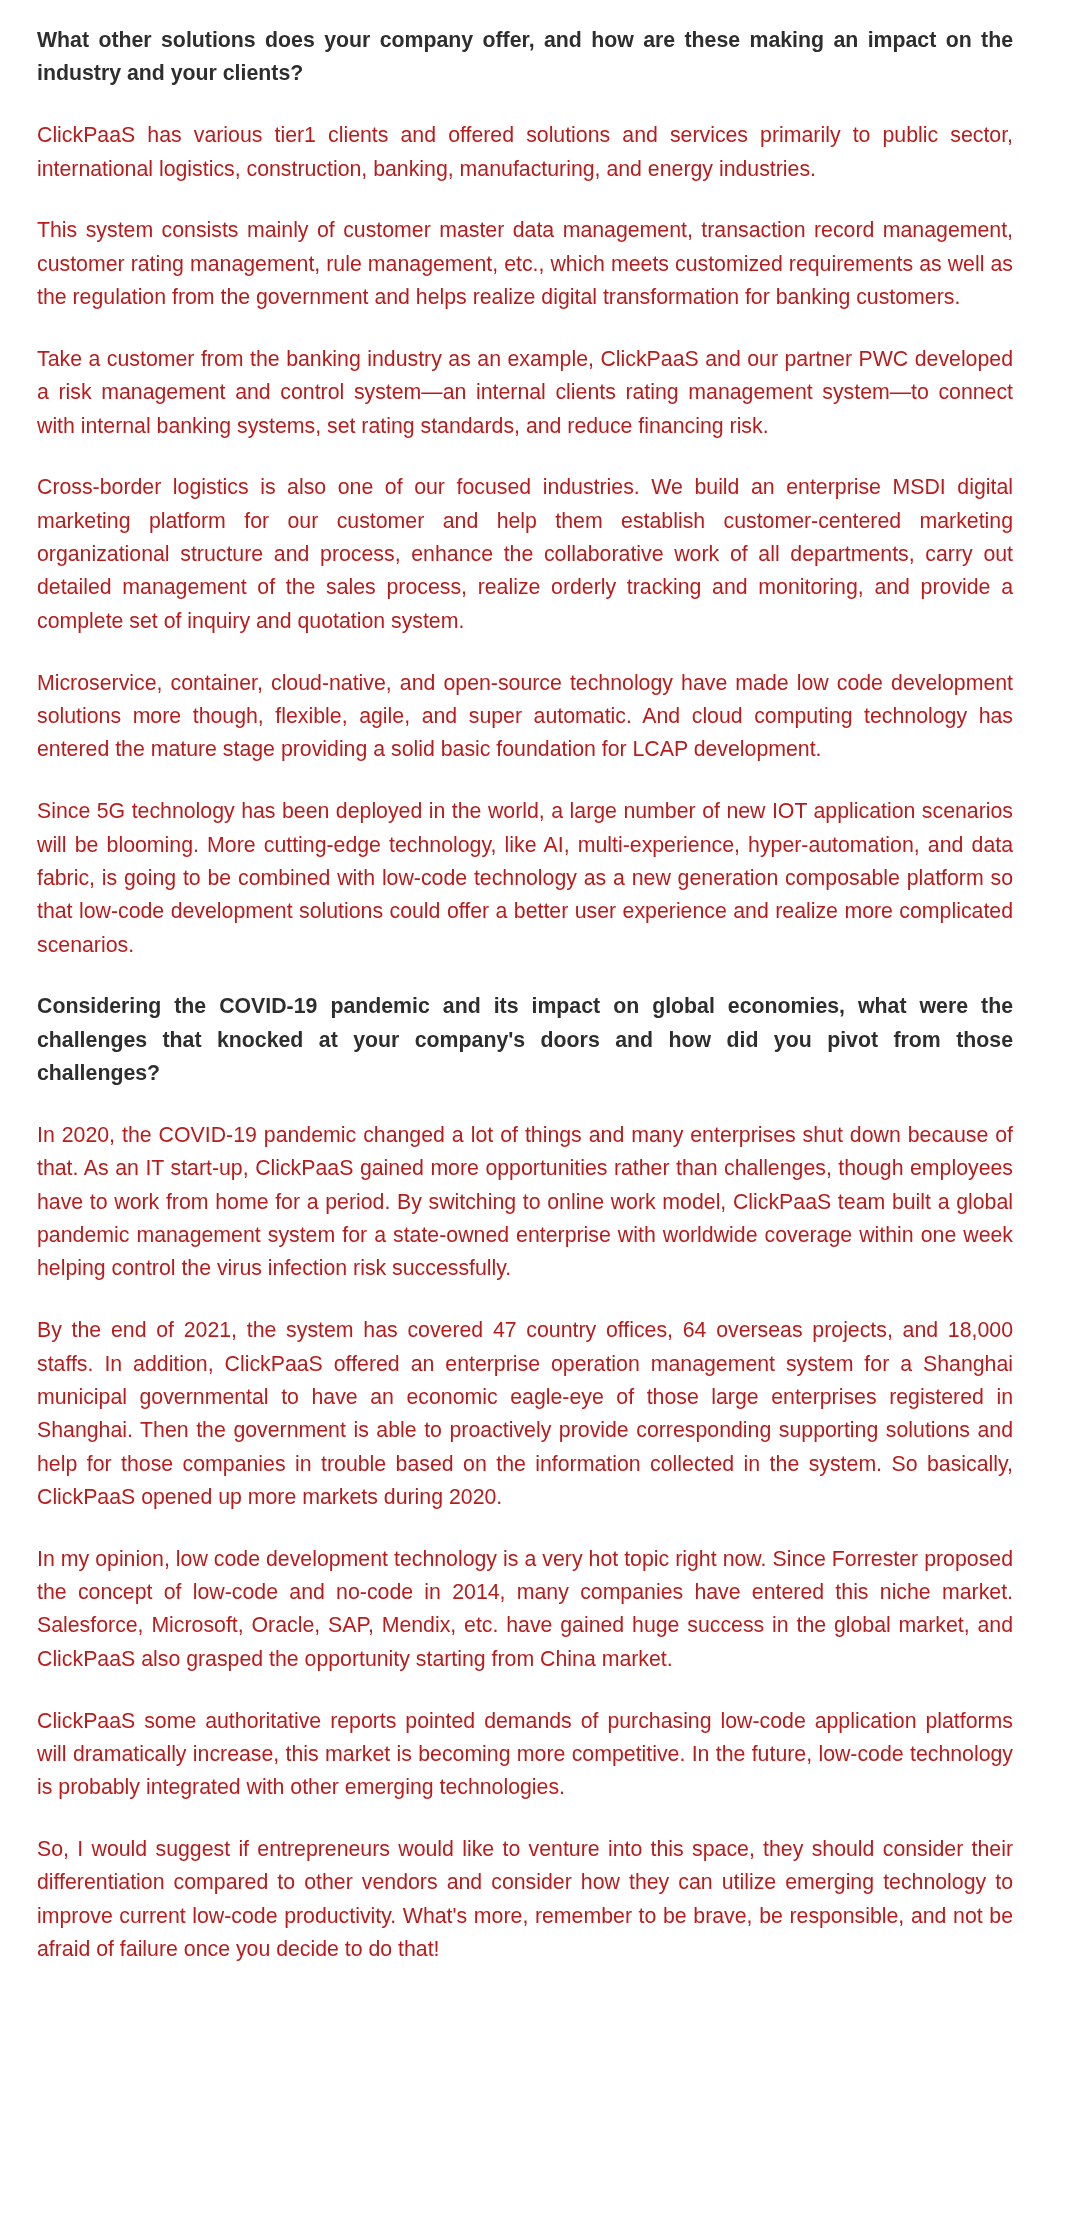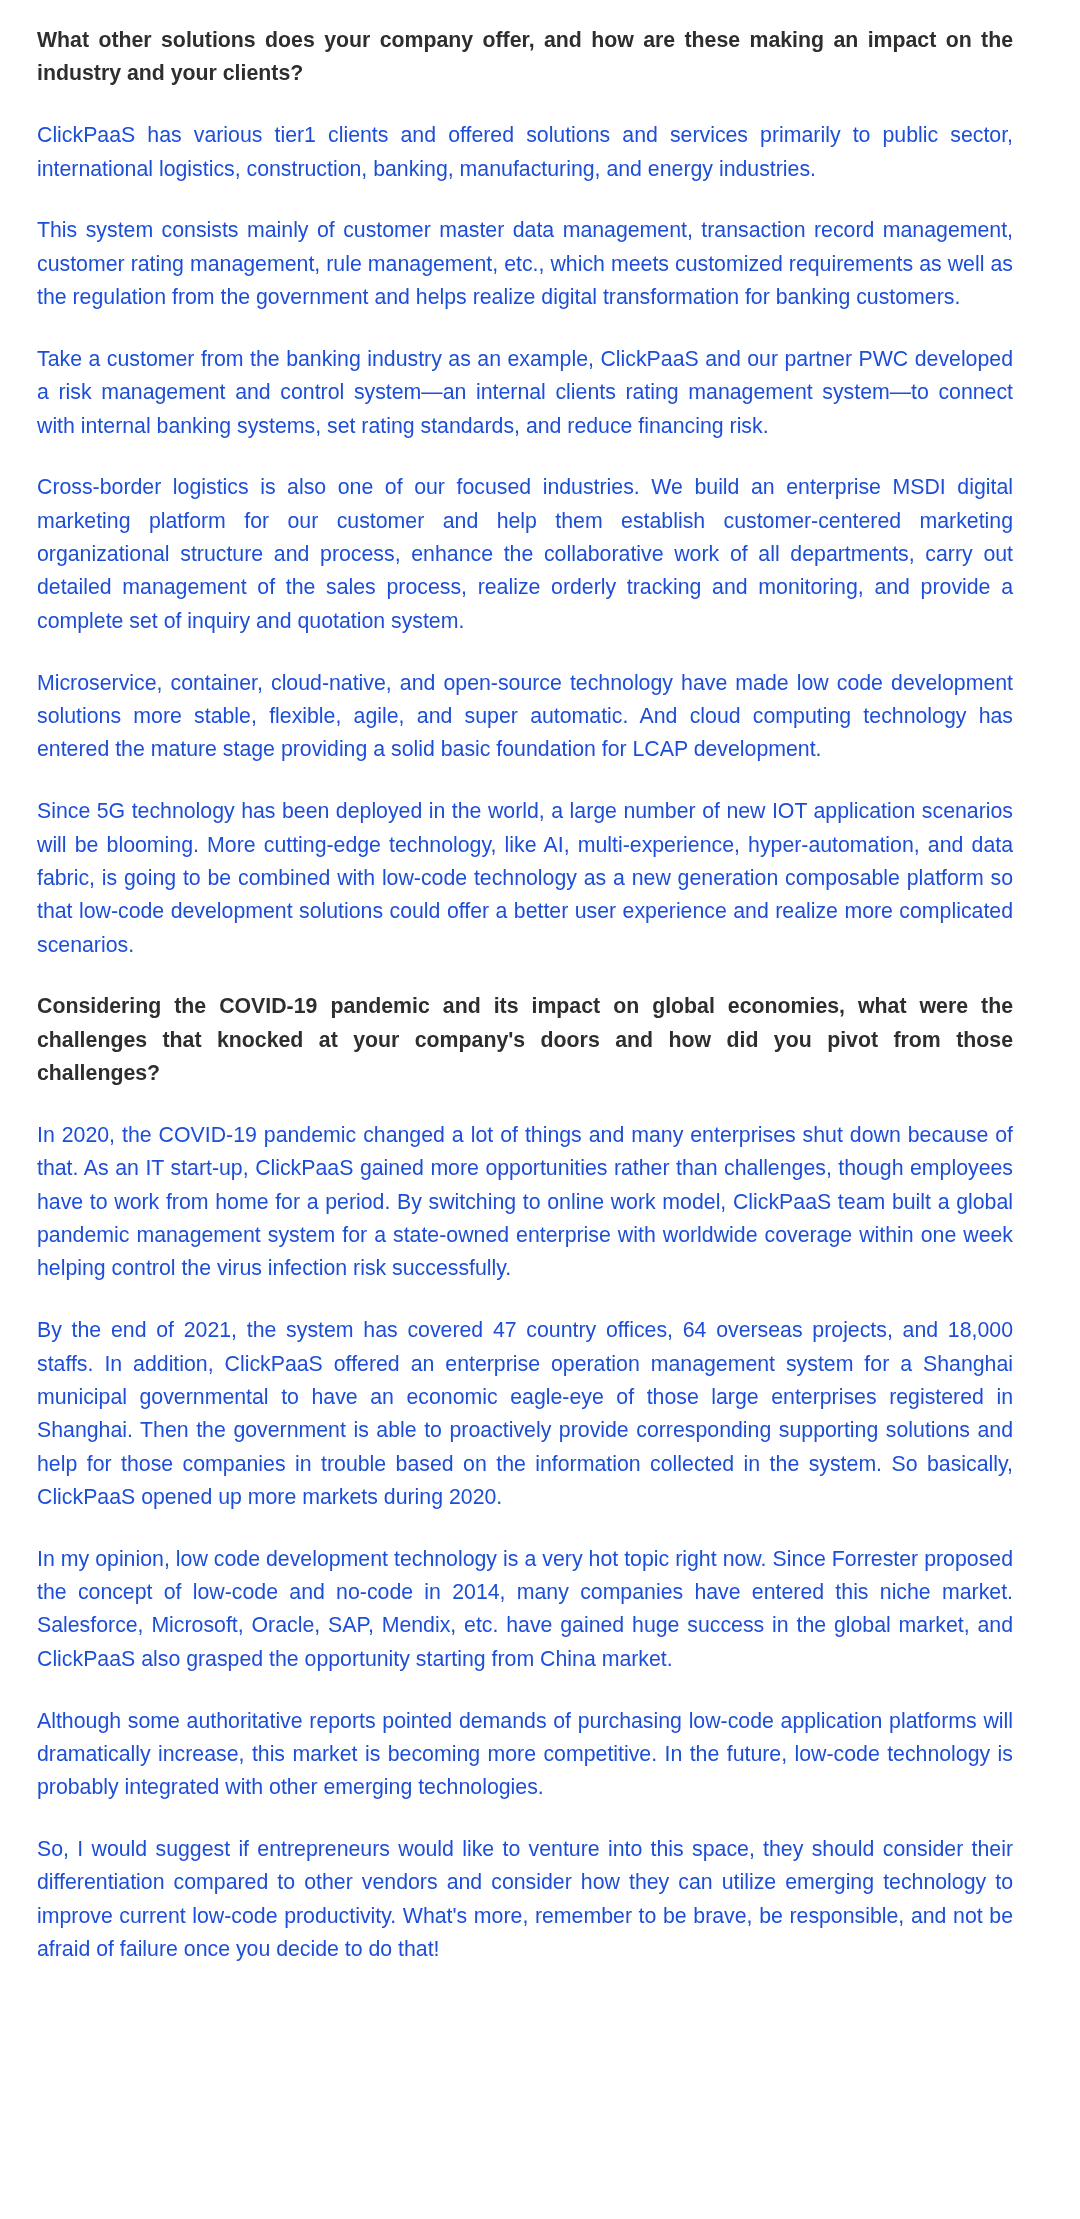--- a/index.html
+++ b/index.html
@@ -25,33 +25,33 @@
     text-align: justify;
     letter-spacing: 0;
     word-spacing: normal;
   }
   .question {
     font-weight: 700;
     color: #2e2e2e;
   }
   .answer {
     font-weight: 400;
-    color: #1d4ed8;
+    color: #b91c1c;
   }
 </style>
 </head>
 <body>
 
 <div class="article">
   <h2 class="block question">What other solutions does your company offer, and how are these making an impact on the industry and your clients?</h2>
   <p class="block answer">ClickPaaS has various tier1 clients and offered solutions and services primarily to public sector, international logistics, construction, banking, manufacturing, and energy industries.</p>
   <p class="block answer">This system consists mainly of customer master data management, transaction record management, customer rating management, rule management, etc., which meets customized requirements as well as the regulation from the government and helps realize digital transformation for banking customers.</p>
   <p class="block answer">Take a customer from the banking industry as an example, ClickPaaS and our partner PWC developed a risk management and control system—an internal clients rating management system—to connect with internal banking systems, set rating standards, and reduce financing risk.</p>
   <p class="block answer">Cross-border logistics is also one of our focused industries. We build an enterprise MSDI digital marketing platform for our customer and help them establish customer-centered marketing organizational structure and process, enhance the collaborative work of all departments, carry out detailed management of the sales process, realize orderly tracking and monitoring, and provide a complete set of inquiry and quotation system.</p>
-  <p class="block answer">Microservice, container, cloud-native, and open-source technology have made low code development solutions more stable, flexible, agile, and super automatic. And cloud computing technology has entered the mature stage providing a solid basic foundation for LCAP development.</p>
+  <p class="block answer">Microservice, container, cloud-native, and open-source technology have made low code development solutions more though, flexible, agile, and super automatic. And cloud computing technology has entered the mature stage providing a solid basic foundation for LCAP development.</p>
   <p class="block answer">Since 5G technology has been deployed in the world, a large number of new IOT application scenarios will be blooming. More cutting-edge technology, like AI, multi-experience, hyper-automation, and data fabric, is going to be combined with low-code technology as a new generation composable platform so that low-code development solutions could offer a better user experience and realize more complicated scenarios.</p>
   <h2 class="block question">Considering the COVID-19 pandemic and its impact on global economies, what were the challenges that knocked at your company's doors and how did you pivot from those challenges?</h2>
   <p class="block answer">In 2020, the COVID-19 pandemic changed a lot of things and many enterprises shut down because of that. As an IT start-up, ClickPaaS gained more opportunities rather than challenges, though employees have to work from home for a period. By switching to online work model, ClickPaaS team built a global pandemic management system for a state-owned enterprise with worldwide coverage within one week helping control the virus infection risk successfully.</p>
   <p class="block answer">By the end of 2021, the system has covered 47 country offices, 64 overseas projects, and 18,000 staffs. In addition, ClickPaaS offered an enterprise operation management system for a Shanghai municipal governmental to have an economic eagle-eye of those large enterprises registered in Shanghai. Then the government is able to proactively provide corresponding supporting solutions and help for those companies in trouble based on the information collected in the system. So basically, ClickPaaS opened up more markets during 2020.</p>
   <p class="block answer">In my opinion, low code development technology is a very hot topic right now. Since Forrester proposed the concept of low-code and no-code in 2014, many companies have entered this niche market. Salesforce, Microsoft, Oracle, SAP, Mendix, etc. have gained huge success in the global market, and ClickPaaS also grasped the opportunity starting from China market.</p>
-  <p class="block answer">Although some authoritative reports pointed demands of purchasing low-code application platforms will dramatically increase, this market is becoming more competitive. In the future, low-code technology is probably integrated with other emerging technologies.</p>
+  <p class="block answer">ClickPaaS some authoritative reports pointed demands of purchasing low-code application platforms will dramatically increase, this market is becoming more competitive. In the future, low-code technology is probably integrated with other emerging technologies.</p>
   <p class="block answer">So, I would suggest if entrepreneurs would like to venture into this space, they should consider their differentiation compared to other vendors and consider how they can utilize emerging technology to improve current low-code productivity. What's more, remember to be brave, be responsible, and not be afraid of failure once you decide to do that!</p>
 </div>
 
 </body></html>

